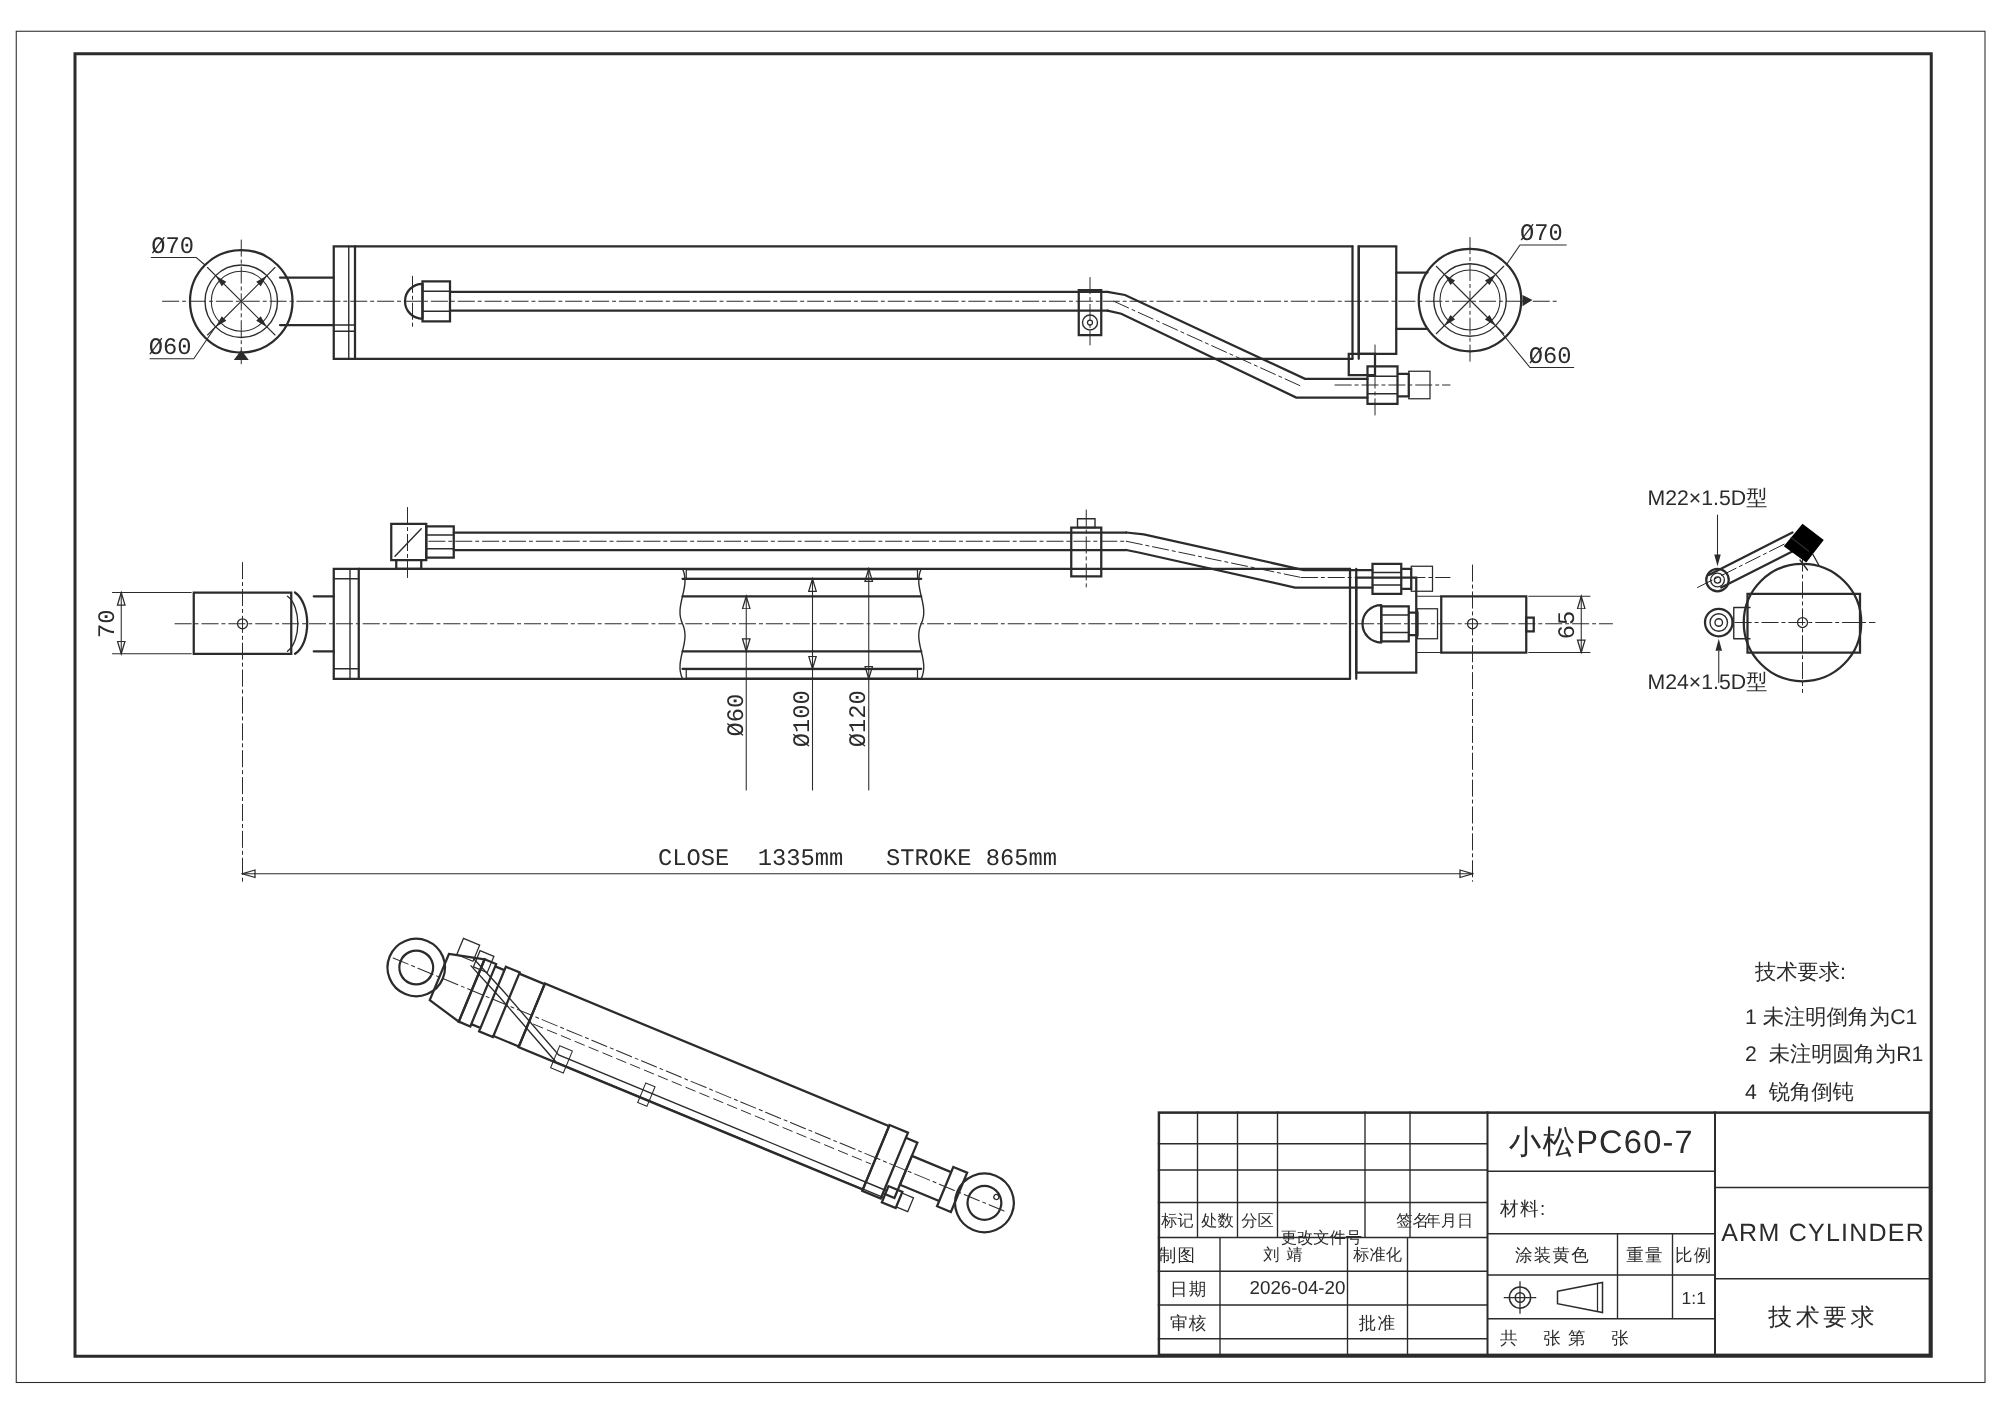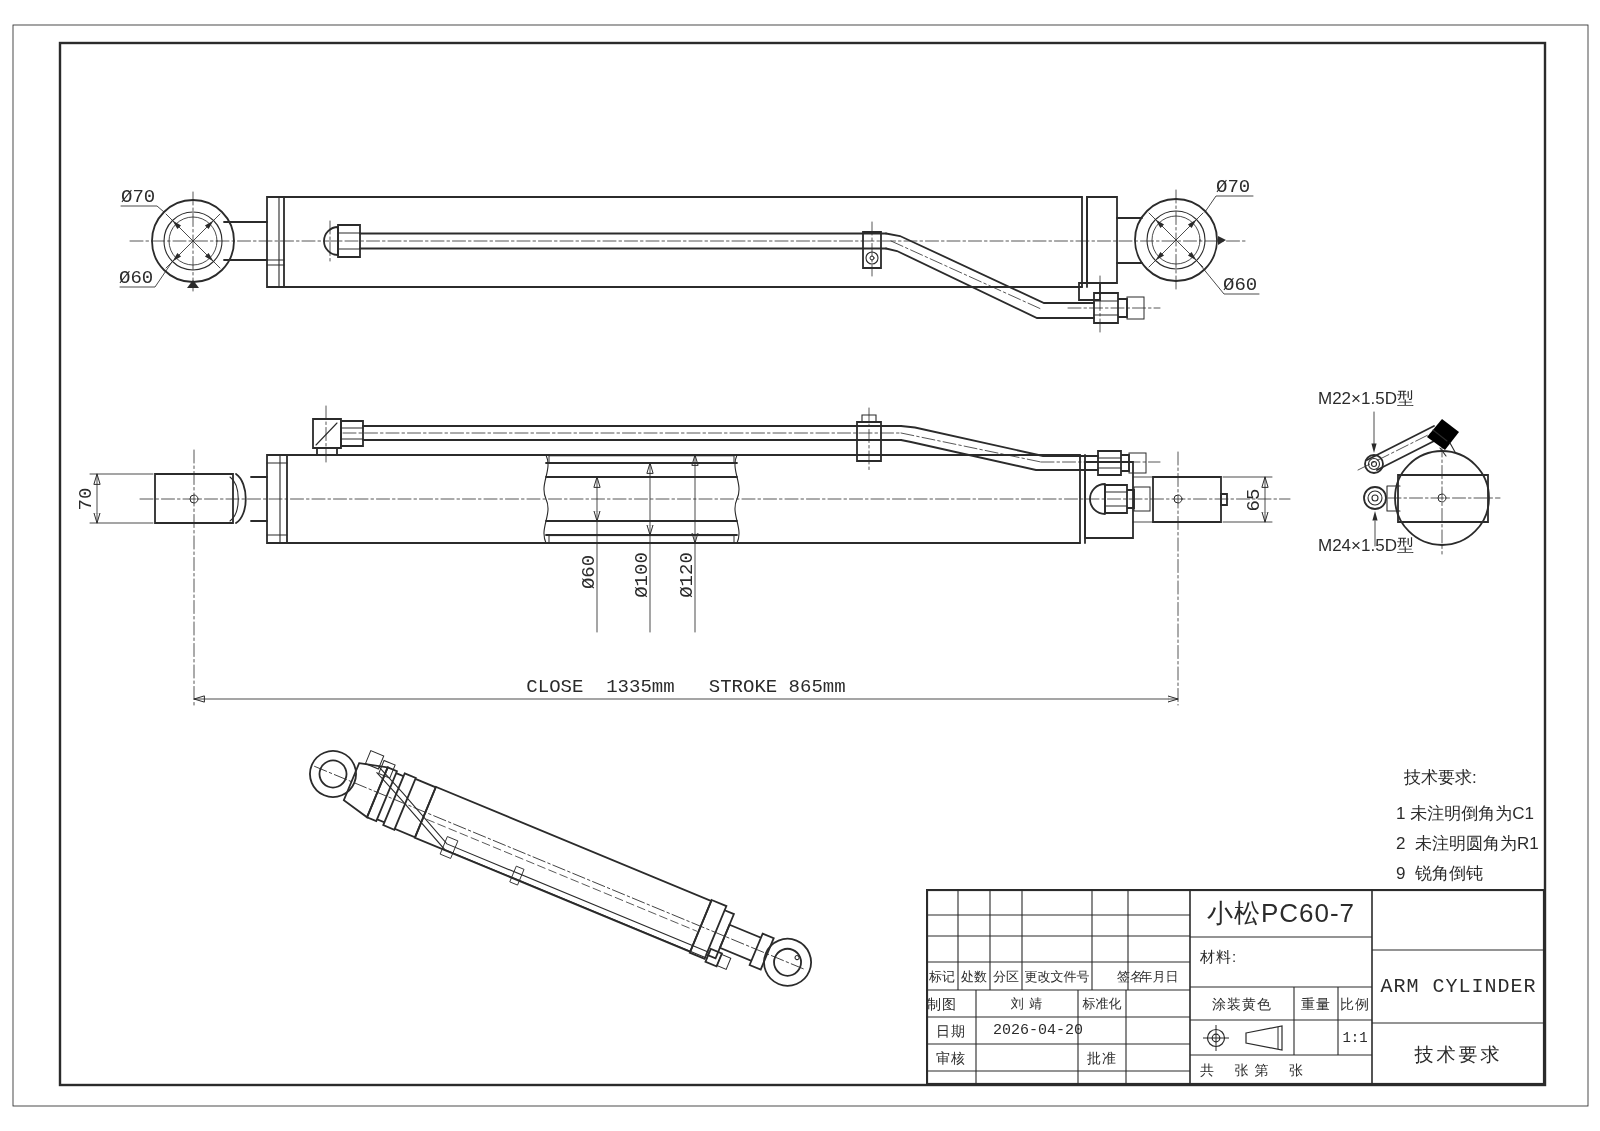--- a/index.html
+++ b/index.html
@@ -23,21 +23,21 @@
   .tcn{font:17px "Liberation Sans","DejaVu Sans",sans-serif}
   
   #titleblock{position:absolute;left:926px;top:889px;width:619px;height:196px}
   #titleblock svg{position:absolute;left:0;top:0}
   #titleblock svg path,#titleblock svg rect,#titleblock svg circle,#titleblock svg polygon{stroke:#2b2b2b;fill:none}
   .tbc{position:absolute;display:flex;align-items:center;justify-content:center;
        font-size:14px;line-height:1;letter-spacing:1px}
   .tbc.small{font-size:13px;letter-spacing:0}
   .tbc.left{justify-content:flex-start;padding-left:10px;box-sizing:border-box}
   .tbc.pre{white-space:pre}
-  .tbc.mono{font-family:Liberation Mono, monospace}
+  .tbc.mono{font-family:Liberation Sans, sans-serif}
   
   #techreq{position:absolute;left:1396px;top:766px;width:170px;font-size:17px}
   #techreq .tr-title{margin:0 0 10px 8px}
   #techreq .tr-item{line-height:30px;white-space:pre}
 </style>
 </head>
 <body>
 
 <svg id="sheet-svg" width="1600" height="1131" viewBox="0 0 1600 1131">
   <defs>
@@ -253,21 +253,21 @@
     <rect x="26" y="-36" width="14" height="14" class="solidfill"></rect>
     <rect x="42" y="-32" width="12" height="14" class="solidfill"></rect>
     <path class="thin" d="M205 15 h8 v17 h-8 z M130 14 h11 v19 h-11 z"></path>
   </g>
 </svg>
 
 <div id="techreq">
   <div class="tr-title">技术要求:</div>
   <div class="tr-item">1 未注明倒角为C1</div>
   <div class="tr-item">2  未注明圆角为R1</div>
-  <div class="tr-item">9  锐角倒钝</div>
+  <div class="tr-item">4  锐角倒钝</div>
 </div>
 
 <div id="titleblock">
   <svg width="619" height="196" viewBox="0 0 619 196">
     <rect x="1" y="1" width="617" height="194" style="stroke-width:2.2"></rect>
 
     <path style="stroke-width:1.1" d="M32 0 V101 M64 0 V101 M96 0 V101 M166 0 V101 M202 0 V101"></path>
     <path style="stroke-width:1.6" d="M264 0 V196"></path>
 
     <path style="stroke-width:1.1" d="M50 101 V196 M152 101 V196 M200 101 V196"></path>
@@ -285,34 +285,34 @@
       <circle cx="18" cy="11" r="3.8" style="stroke-width:1.2"></circle>
       <path style="stroke-width:1" d="M5 11 H31 M18 -2 V24"></path>
       <polygon points="48,6 84,-1 84,23 48,16" style="stroke-width:1.2"></polygon>
       <path style="stroke-width:1" d="M80 0 V22"></path>
     </g>
   </svg>
 
   <div class="tbc small" style="left:0;top:73px;width:32px;height:28px">标记</div>
   <div class="tbc small" style="left:32px;top:73px;width:32px;height:28px">处数</div>
   <div class="tbc small" style="left:64px;top:73px;width:32px;height:28px">分区</div>
-  <div class="tbc small" style="left:96px;top:73px;width:70px;height:28px">更改文件号</div>
+  <div class="tbc small" style="left:96px;top:86px;width:70px;height:28px">更改文件号</div>
   <div class="tbc small" style="left:176px;top:73px;width:56px;height:28px">签名</div>
   <div class="tbc small" style="left:202px;top:73px;width:62px;height:28px">年月日</div>
 
   <div class="tbc" style="left:0;top:101px;width:32px;height:27px">制图</div>
   <div class="tbc" style="left:50px;top:101px;width:102px;height:27px;font-size:13px">刘 靖</div>
   <div class="tbc small" style="left:152px;top:101px;width:48px;height:27px">标准化</div>
   <div class="tbc" style="left:0;top:128px;width:50px;height:27px">日期</div>
   <div class="tbc mono" style="left:50px;top:128px;width:124px;height:27px;font-size:15px;letter-spacing:0">2026-04-20</div>
   <div class="tbc" style="left:0;top:155px;width:50px;height:27px">审核</div>
   <div class="tbc" style="left:152px;top:155px;width:48px;height:27px">批准</div>
 
   <div class="tbc" style="left:264px;top:0;width:182px;height:48px;font-size:26px">小松PC60-7</div>
-  <div class="tbc left" style="left:264px;top:48px;width:182px;height:50px;font-size:15px;align-items:flex-start;padding-top:12px">材料:</div>
+  <div class="tbc left" style="left:264px;top:48px;width:182px;height:50px;font-size:15px;align-items:flex-start;padding-top:23px">材料:</div>
   <div class="tbc" style="left:264px;top:98px;width:104px;height:33px">涂装黄色</div>
   <div class="tbc" style="left:368px;top:98px;width:44px;height:33px">重量</div>
   <div class="tbc" style="left:412px;top:98px;width:34px;height:33px">比例</div>
   <div class="tbc mono" style="left:412px;top:131px;width:34px;height:35px;font-size:14px;letter-spacing:0">1:1</div>
   <div class="tbc left pre" style="left:264px;top:166px;width:182px;height:30px">共    张 第    张</div>
 
   <div class="tbc mono" style="left:446px;top:61px;width:173px;height:73px;font-size:20px;letter-spacing:1px">ARM CYLINDER</div>
   <div class="tbc" style="left:446px;top:134px;width:173px;height:62px;font-size:19px;letter-spacing:3px">技术要求</div>
 </div>
 

